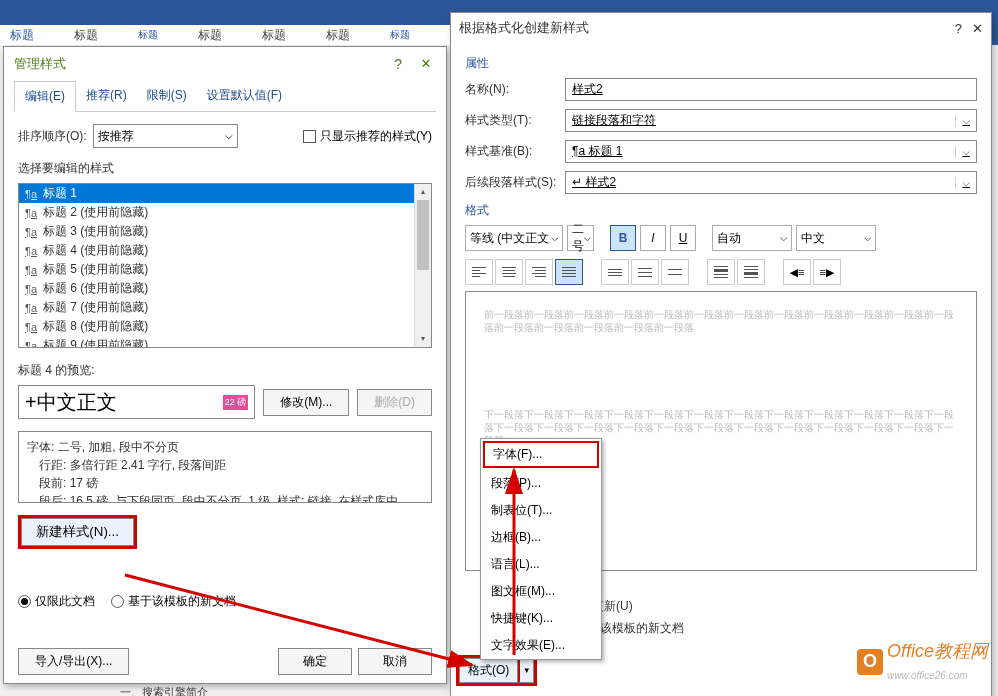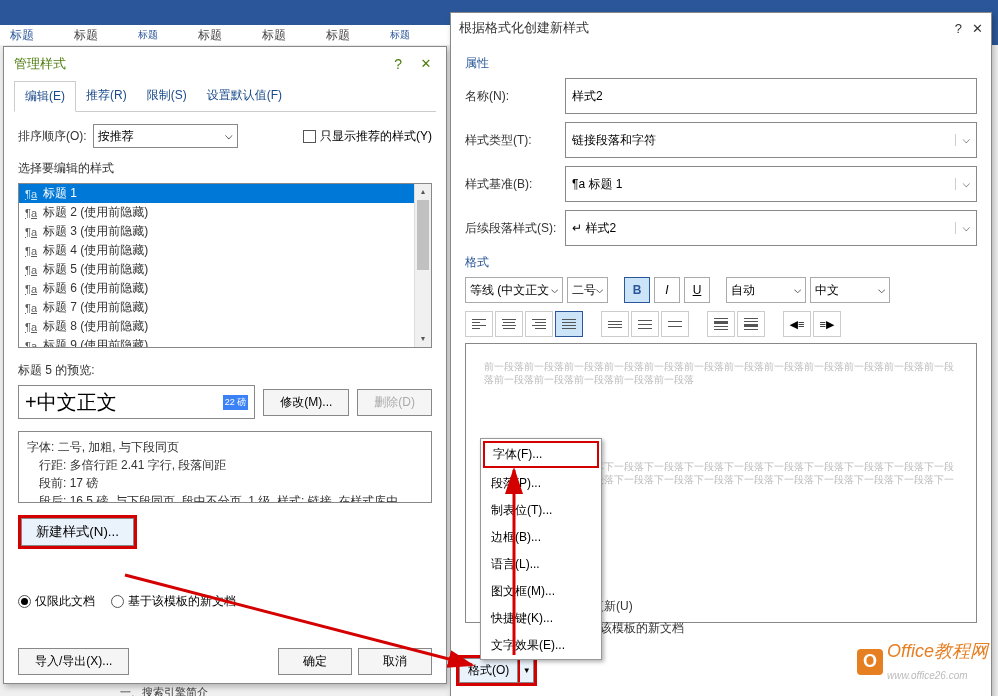--- a/index.html
+++ b/index.html
@@ -56,21 +56,21 @@
 .footer1 { position: absolute; bottom: 8px; left: 14px; right: 14px; display: flex; justify-content: space-between; align-items: center; }
 
 
 .d2 { left: 450px; top: 12px; width: 542px; height: 696px; }
 .tbar2 { display: flex; align-items: center; justify-content: space-between; padding: 6px 8px; font-size: 13px; color: #333; }
 .tbar2 .icons { display: flex; gap: 10px; }
 .body2 { padding: 6px 14px; }
 .sechead { color: #2b579a; font-size: 12px; margin: 6px 0 6px; }
 .field { display: flex; align-items: center; margin-bottom: 8px; }
 .field .flbl { width: 100px; color: #333; font-size: 12px; }
-.input { flex: 1; border: 1px solid #888; height: 36px; padding: 0 6px; display: flex; align-items: center; justify-content: space-between; background: #fff; }
+.input { flex: 1; border: 1px solid #888; height: 23px; padding: 0 6px; display: flex; align-items: center; justify-content: space-between; background: #fff; text-decoration: underline; }
 .input .arr { border-left: 1px solid #ccc; padding-left: 6px; font-size: 10px; color: #555; }
 
 .fmtbar { display: flex; align-items: center; gap: 4px; margin: 4px 0 8px; }
 .fbtn { border: 1px solid #aaa; height: 26px; min-width: 26px; display: flex; align-items: center; justify-content: center; background: #fff; font-size: 12px; padding: 0 4px; }
 .fbtn.sel3 { background: #cce4f7; border-color: #2b579a; }
 .fbtn.bold { font-weight: bold; color: #2b579a; }
 .sep { width: 8px; }
 
 .parabar { display: flex; gap: 2px; margin-bottom: 6px; }
 .icobtn { width: 28px; height: 26px; border: 1px solid #ccc; background: #fff; display: flex; align-items: center; justify-content: center; }
@@ -181,32 +181,32 @@
           <span>标题 9  (使用前隐藏)</span>
         </div>
 
       <div class="scrollbar">
         <div class="sb-arr" style="top:0">▴</div>
         <div class="sb-thumb"></div>
         <div class="sb-arr" style="bottom:0">▾</div>
       </div>
     </div>
 
-    <div class="lbl" style="margin:14px 0 6px">标题 5 的预览:</div>
+    <div class="lbl" style="margin:14px 0 6px">标题 4 的预览:</div>
     <div class="row" style="gap:8px">
       <div class="previewbox" style="flex:1">
         <span>+中文正文</span>
-        <span style="font-size:9px;background:#3b82f6;color:#fff;padding:1px 2px">22 磅</span>
+        <span style="font-size:9px;background:#ec4899;color:#fff;padding:1px 2px">22 磅</span>
       </div>
       <button class="btn">修改(M)...</button>
       <button class="btn disabled">删除(D)</button>
     </div>
 
     <div class="descbox" style="margin-top:10px">
-      <div>字体: 二号, 加粗, 与下段同页</div>
+      <div>字体: 二号, 加粗, 段中不分页</div>
       <div style="padding-left:12px">行距: 多倍行距 2.41 字行, 段落间距</div>
       <div style="padding-left:12px">段前: 17 磅</div>
       <div style="padding-left:12px">段后: 16.5 磅, 与下段同页, 段中不分页, 1 级, 样式: 链接, 在样式库中</div>
     </div>
 
     <div class="newstyle-wrap">
       <span class="redbox">
         <button class="newstyle">新建样式(N)...</button>
       </span>
     </div>
@@ -268,21 +268,21 @@
           <span class="arr">⌵</span>
         </div>
     </div>
 
     <div class="sechead">格式</div>
     <div class="fmtbar">
       <div class="fbtn" style="width:98px;justify-content:space-between;padding:0 4px">
           <span>等线 (中文正文</span>
           <span style="font-size:9px">⌵</span>
         </div>
-      <div class="fbtn" style="width:41px;justify-content:space-between;padding:0 4px">
+      <div class="fbtn" style="width:27px;justify-content:space-between;padding:0 4px">
           <span>二号</span>
           <span style="font-size:9px">⌵</span>
         </div>
       <div class="sep"></div>
       <div class="fbtn bold sel3">B</div>
       <div class="fbtn" style="font-style:italic">I</div>
       <div class="fbtn" style="text-decoration:underline">U</div>
       <div class="sep"></div>
       <div class="fbtn" style="width:80px;justify-content:space-between;padding:0 4px">
           <span>自动</span>

